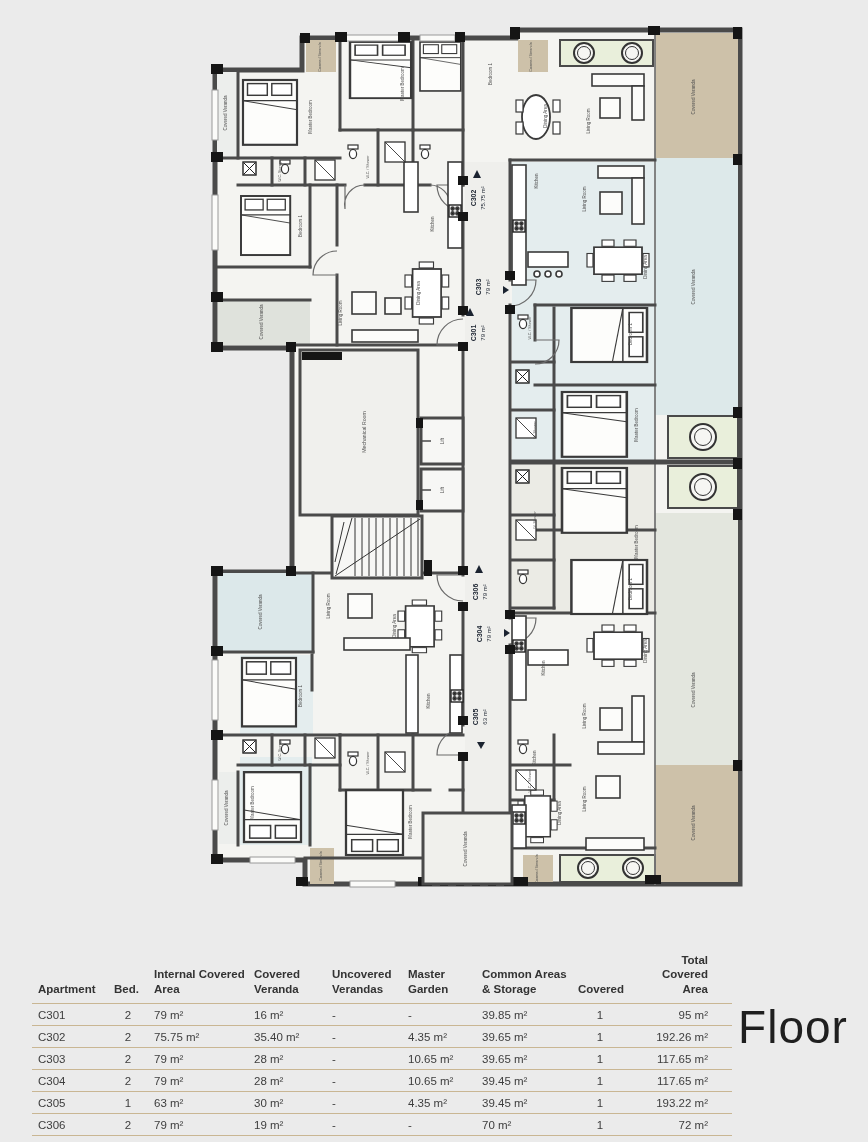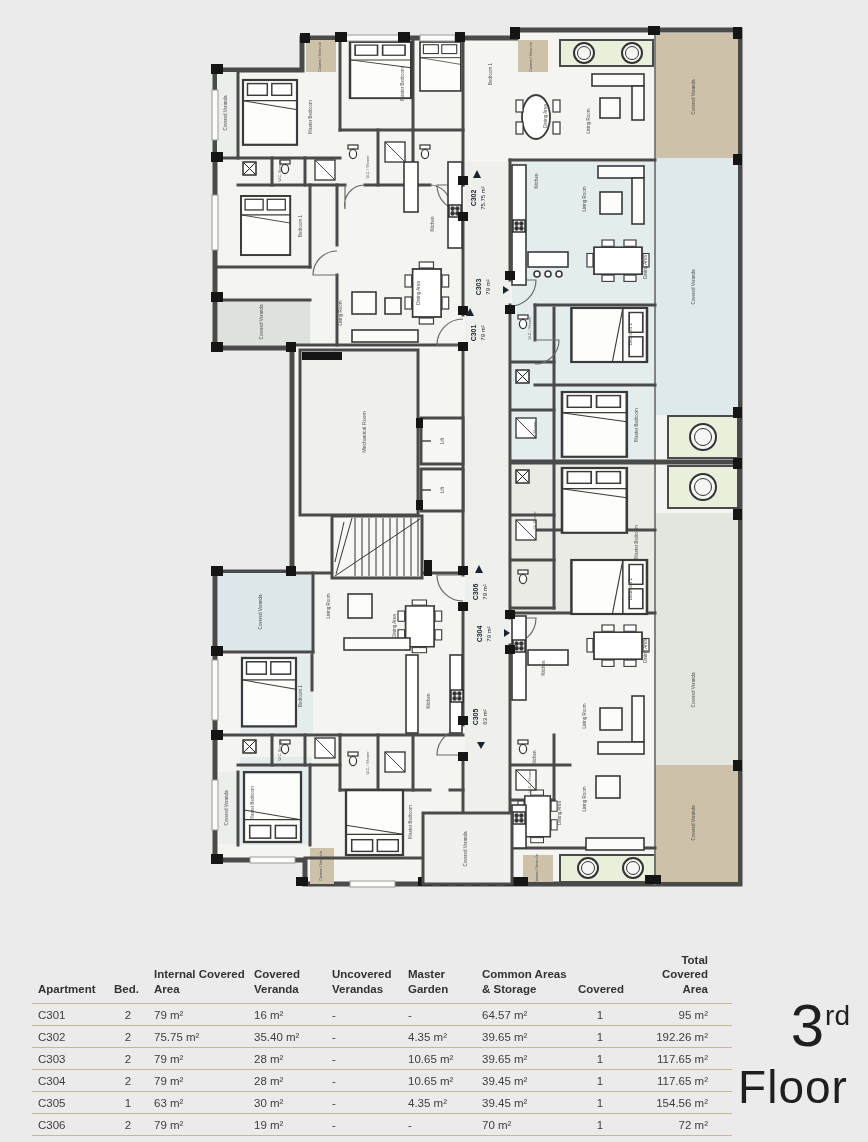--- a/index.html
+++ b/index.html
@@ -485,21 +485,21 @@
     <div class="c-right">Total Covered Area</div>
   </div>
 
   <div class="grid row">
     <div>C301</div>
     <div class="c-center">2</div>
     <div>79 m²</div>
     <div>16 m²</div>
     <div>-</div>
     <div>-</div>
-    <div>64.57 m²</div>
+    <div>39.85 m²</div>
     <div class="c-center">1</div>
     <div class="c-right">95 m²</div>
   </div>
   <div class="grid row">
     <div>C302</div>
     <div class="c-center">2</div>
     <div>75.75 m²</div>
     <div>35.40 m²</div>
     <div>-</div>
     <div>4.35 m²</div>
@@ -531,31 +531,30 @@
   </div>
   <div class="grid row">
     <div>C305</div>
     <div class="c-center">1</div>
     <div>63 m²</div>
     <div>30 m²</div>
     <div>-</div>
     <div>4.35 m²</div>
     <div>39.45 m²</div>
     <div class="c-center">1</div>
-    <div class="c-right">154.56 m²</div>
+    <div class="c-right">193.22 m²</div>
   </div>
   <div class="grid row">
     <div>C306</div>
     <div class="c-center">2</div>
     <div>79 m²</div>
     <div>19 m²</div>
     <div>-</div>
     <div>-</div>
     <div>70 m²</div>
     <div class="c-center">1</div>
     <div class="c-right">72 m²</div>
   </div>
 </div>
 
 <div class="floor-label">
-  <div class="fl-top"><span>3</span><sup>rd</sup></div>
   <div class="fl-bottom">Floor</div>
 </div>
 
 </body></html>

